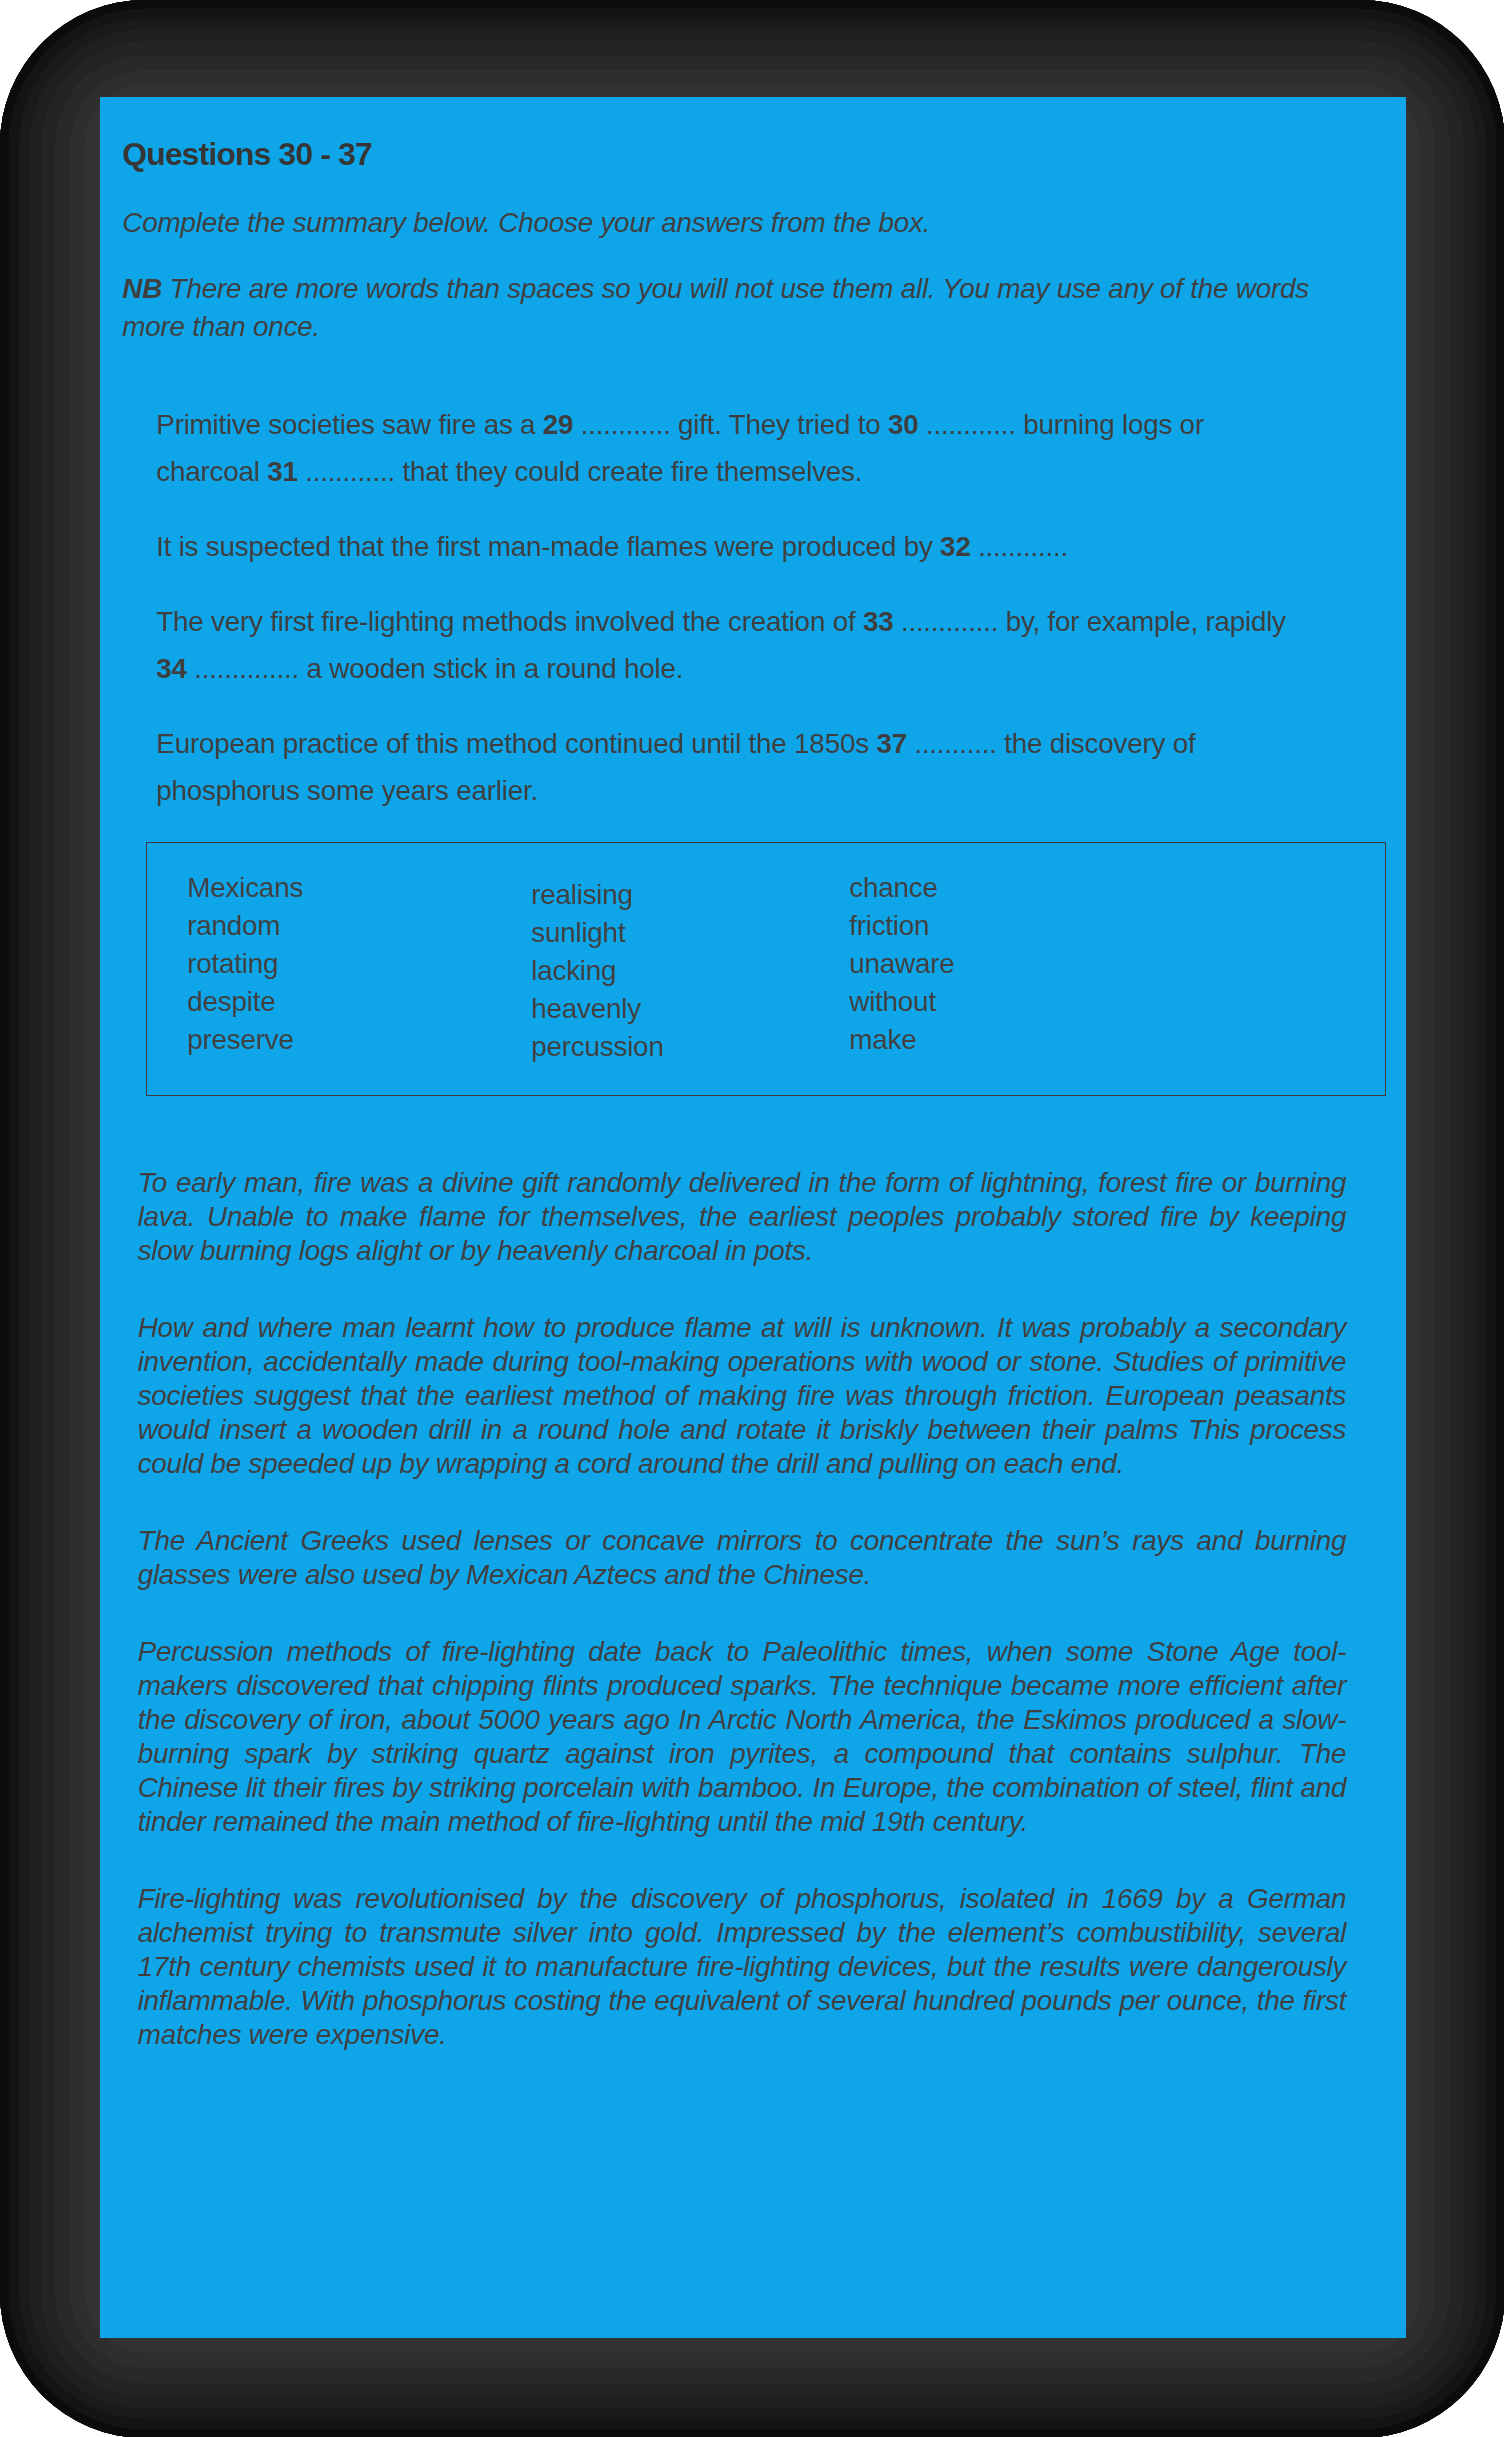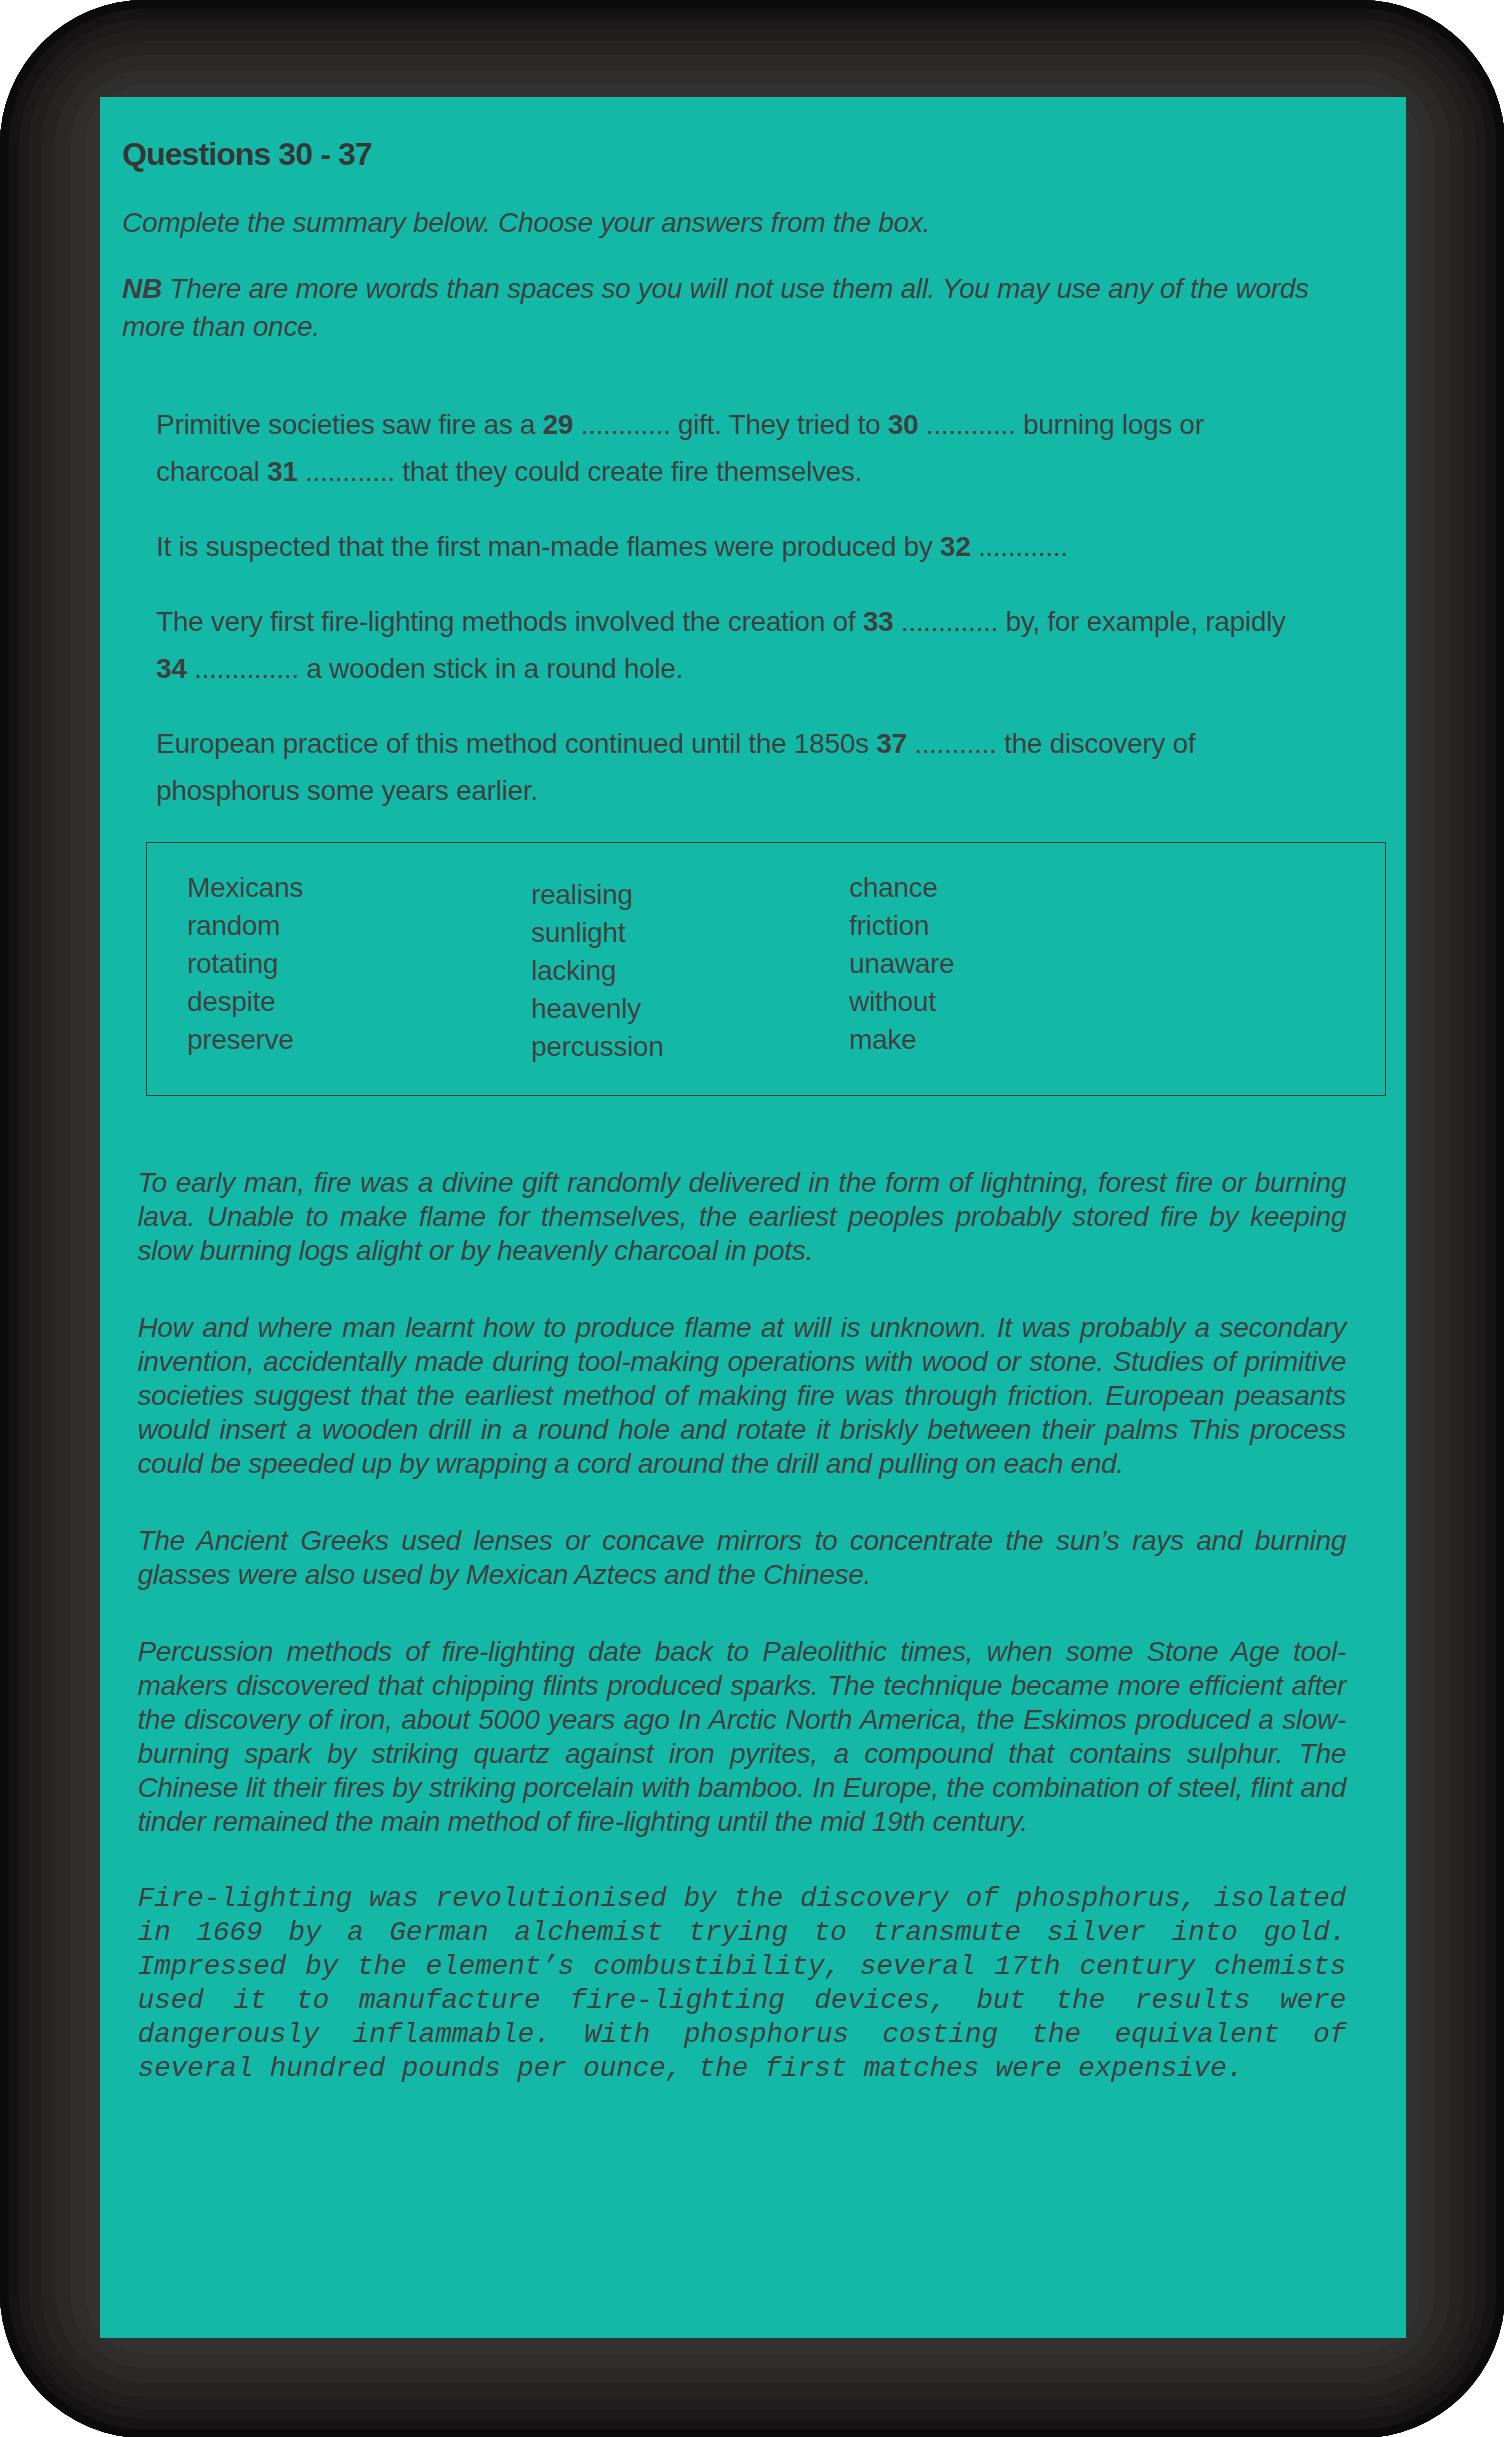--- a/index.html
+++ b/index.html
@@ -24,21 +24,21 @@
       inset 0 0 0 55px  #262323,
       inset 0 0 0 70px  #2b2828,
       inset 0 0 0 85px #302d2d;
   }
 
   .page {
     position: absolute;
     left: 100px; top: 97px;
     width: 1306px; height: 2241px;
     box-sizing: border-box;
-    background: #14b8a6;
+    background: #0ea5e9;
     padding: 39px 32px 0 22px;
     color: #3e3d3d;
     overflow: hidden;
   }
 
   .title {
     margin: 0;
     font-size: 32px;
     font-weight: 700;
     letter-spacing: -0.9px;
@@ -85,21 +85,21 @@
   .passages {
     margin: 70px 28px 0 15.4px;
     font-style: italic;
     font-size: 28px;
     line-height: 34px;
     letter-spacing: -0.3px;
     text-align: justify;
     color: #403e3e;
   }
   .passages p { margin: 0 0 43px; }
-  .passages p:last-child { margin-bottom: 12px; font-family: Liberation Mono, monospace; }
+  .passages p:last-child { margin-bottom: 12px; }
 </style>
 </head>
 <body>
 
 <div class="frame"></div>
 
 <div class="page">
 
   <h1 class="title">Questions 30 - 37</h1>
 

